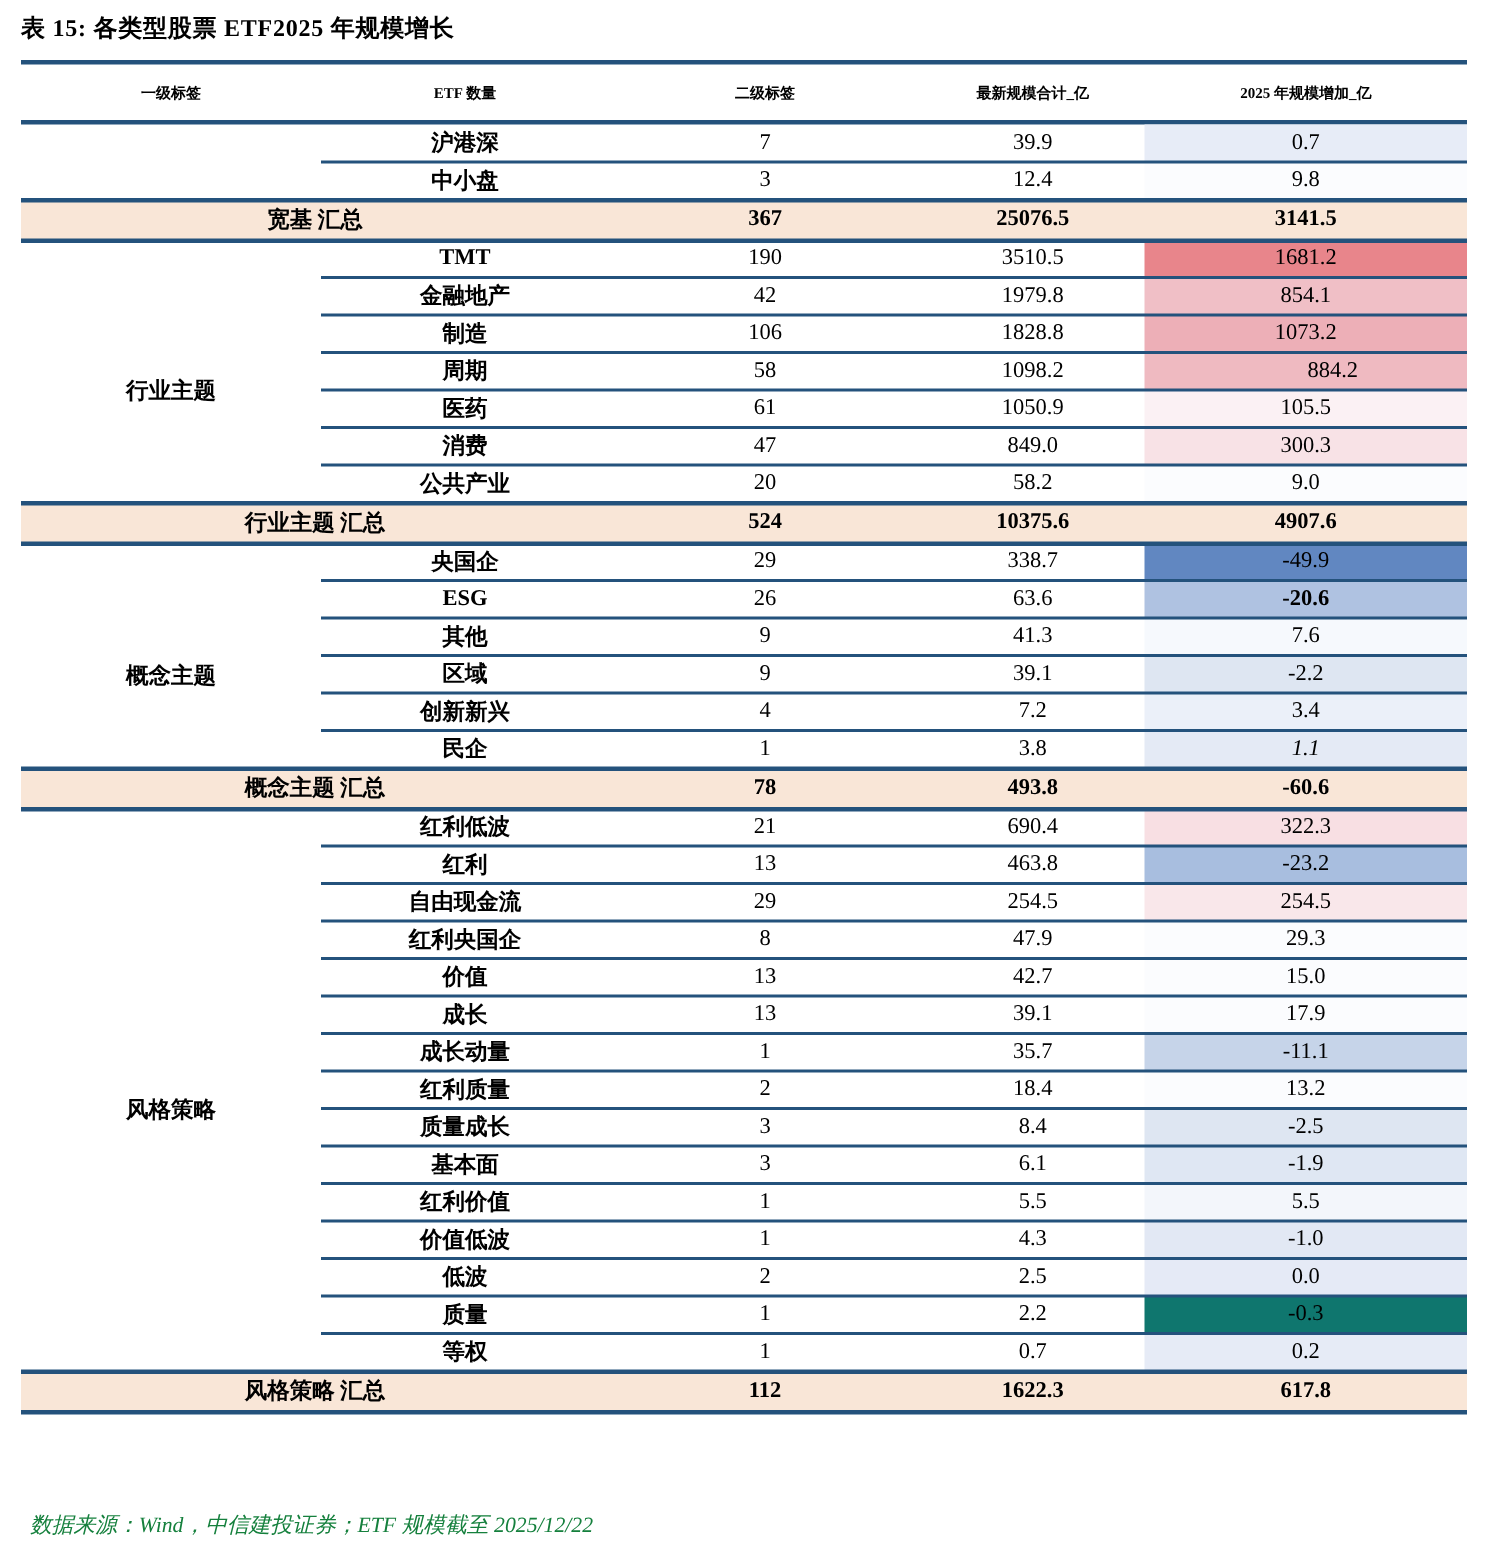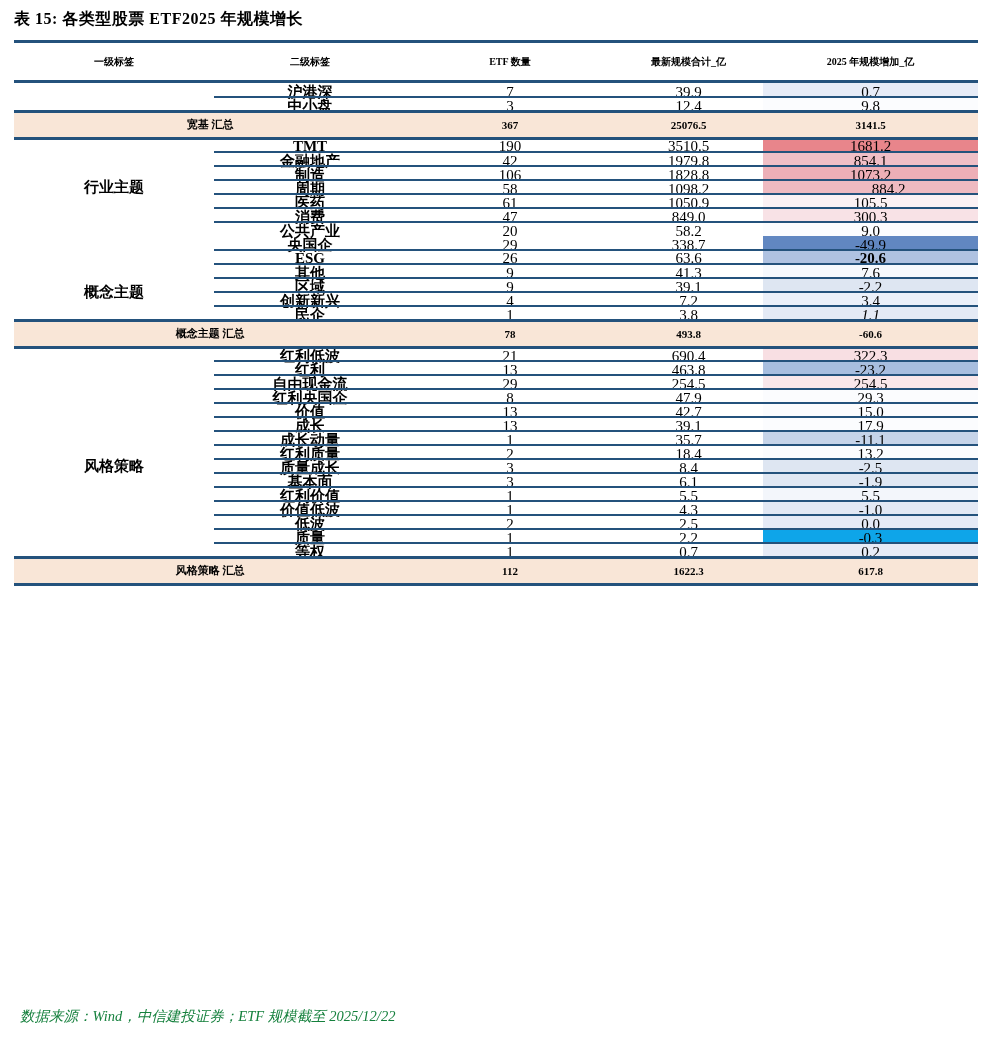--- a/index.html
+++ b/index.html
@@ -6,41 +6,41 @@
   .page{position:relative;width:994px;height:1040px;background:#fff;
         font-family:"Liberation Serif","DejaVu Serif",serif;color:#000;overflow:hidden;}
   .title{position:absolute;left:14px;top:9px;font-size:16px;font-weight:bold;letter-spacing:.5px;}
   .tbl{position:absolute;left:14px;top:40px;width:964px;border-top:3px solid var(--bd);}
   .hdr{display:grid;grid-template-columns:200px 192px 208px 149px 215px;height:37px;
        border-bottom:3px solid var(--bd);}
   .hdr .hc{display:flex;align-items:center;justify-content:center;font-weight:bold;font-size:10px;}
   .grp{position:relative;}
   .grp-label{position:absolute;left:0;top:50%;transform:translateY(-50%);width:200px;
              text-align:center;font-weight:bold;font-size:15px;z-index:2;}
-  .row{position:relative;display:grid;grid-template-columns:200px 192px 208px 149px 215px;height:14px;}
+  .row{position:relative;display:grid;grid-template-columns:200px 192px 208px 149px 215px;height:25px;}
   .row .c{display:flex;align-items:center;justify-content:center;font-size:15px;}
   .row .lbl{font-weight:bold;}
   .sum{position:relative;display:grid;grid-template-columns:392px 208px 149px 215px;height:27px;}
-  .sum .c{display:flex;align-items:center;justify-content:center;font-size:11px;font-weight:bold;}
+  .sum .c{display:flex;align-items:center;justify-content:center;font-size:15px;font-weight:bold;}
   .sep{position:absolute;top:-1px;left:200px;right:0;height:2px;z-index:3;background:var(--bd);}
   .sep.full{left:0;height:3px;top:-1.5px;}
   .sep.bot{top:auto;bottom:-1.5px;left:0;height:3px;}
   .footer{position:absolute;left:20px;top:1007px;font-size:14.5px;font-style:italic;color:#15803d;}
 </style>
 </head>
 <body>
 
 <div class="page">
   <div class="title">表 15: 各类型股票 ETF2025 年规模增长</div>
 
   <div class="tbl">
     <div class="hdr">
       <div class="hc">一级标签</div>
+      <div class="hc">ETF 数量</div>
       <div class="hc">二级标签</div>
-      <div class="hc">ETF 数量</div>
       <div class="hc">最新规模合计_亿</div>
       <div class="hc">2025 年规模增加_亿</div>
     </div>
     <div id="tbody">
         <div class="grp">
           <div class="row">
             <div class="c"></div>
             <div class="c lbl">沪港深</div>
             <div class="c">7</div>
             <div class="c">39.9</div>
@@ -113,20 +113,28 @@
             <div class="c" style="background: rgb(248, 226, 230);">300.3</div>
           </div>
           <div class="row">
             <div class="sep"></div>
             <div class="c"></div>
             <div class="c lbl">公共产业</div>
             <div class="c">20</div>
             <div class="c">58.2</div>
             <div class="c" style="background: rgb(251, 252, 254);">9.0</div>
           </div>
+          <div class="sum" style="background: rgb(249, 230, 215);">
+            <div class="sep full"></div>
+            <div class="sep bot"></div>
+            <div class="c">行业主题 汇总</div>
+            <div class="c">524</div>
+            <div class="c">10375.6</div>
+            <div class="c">4907.6</div>
+          </div>
         </div>
         <div class="grp">
           <div class="grp-label">概念主题</div>
           <div class="row">
             <div class="c"></div>
             <div class="c lbl">央国企</div>
             <div class="c">29</div>
             <div class="c">338.7</div>
             <div class="c" style="background: rgb(97, 135, 193);">-49.9</div>
           </div>
@@ -283,21 +291,21 @@
             <div class="c">2</div>
             <div class="c">2.5</div>
             <div class="c" style="background: rgb(229, 234, 246);">0.0</div>
           </div>
           <div class="row">
             <div class="sep"></div>
             <div class="c"></div>
             <div class="c lbl">质量</div>
             <div class="c">1</div>
             <div class="c">2.2</div>
-            <div class="c" style="background: #0ea5e9;">-0.3</div>
+            <div class="c" style="background: #0f766e;">-0.3</div>
           </div>
           <div class="row">
             <div class="sep"></div>
             <div class="c"></div>
             <div class="c lbl">等权</div>
             <div class="c">1</div>
             <div class="c">0.7</div>
             <div class="c" style="background: rgb(230, 235, 246);">0.2</div>
           </div>
           <div class="sum" style="background: rgb(249, 230, 215);">

